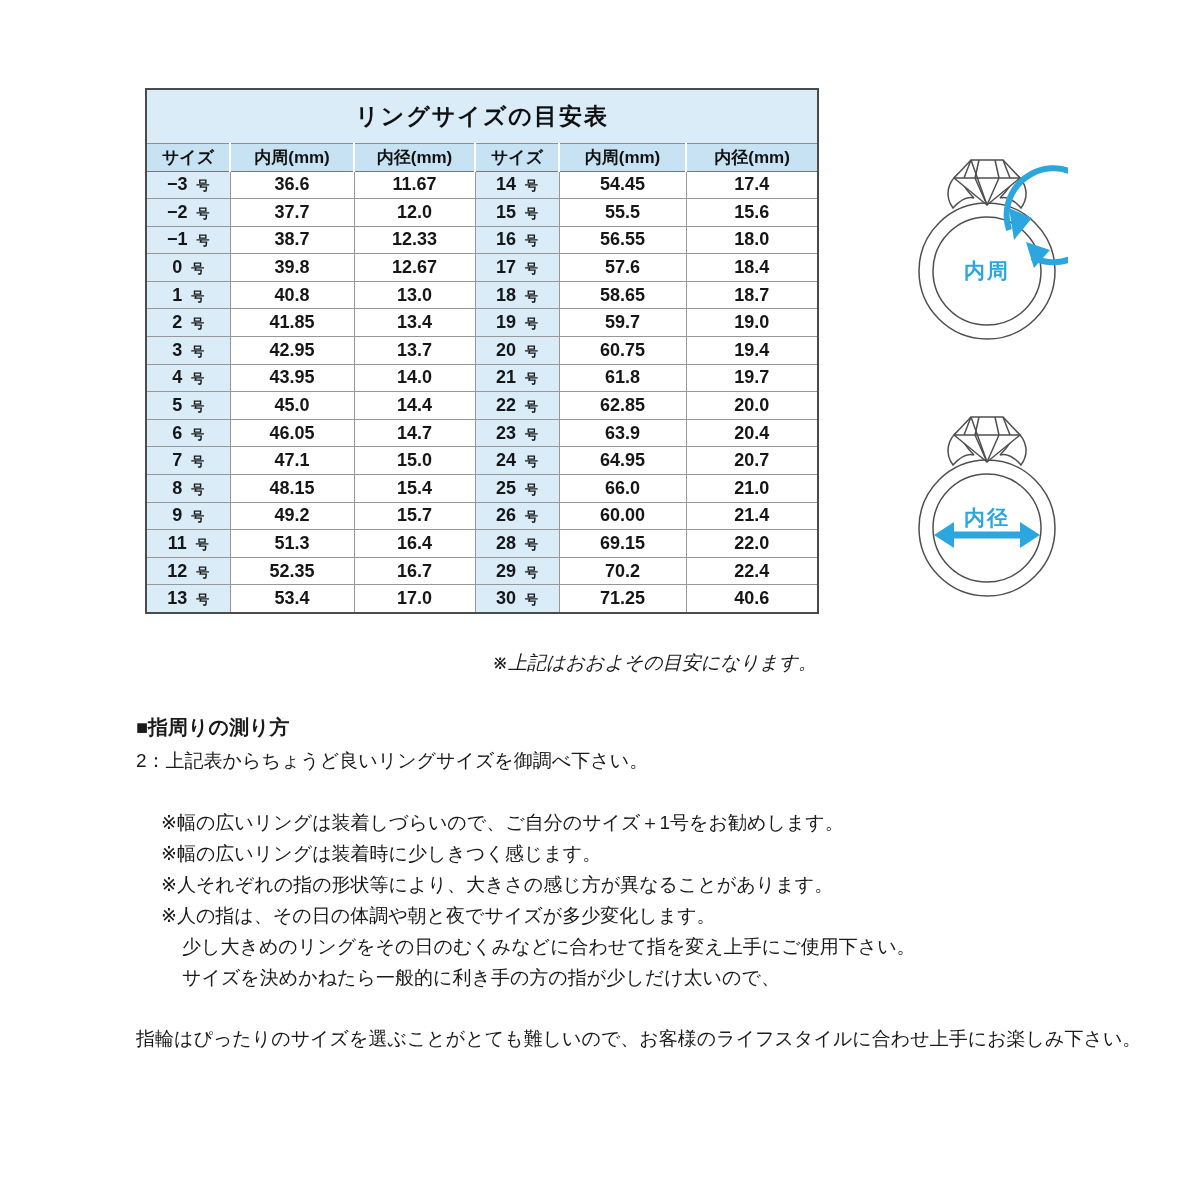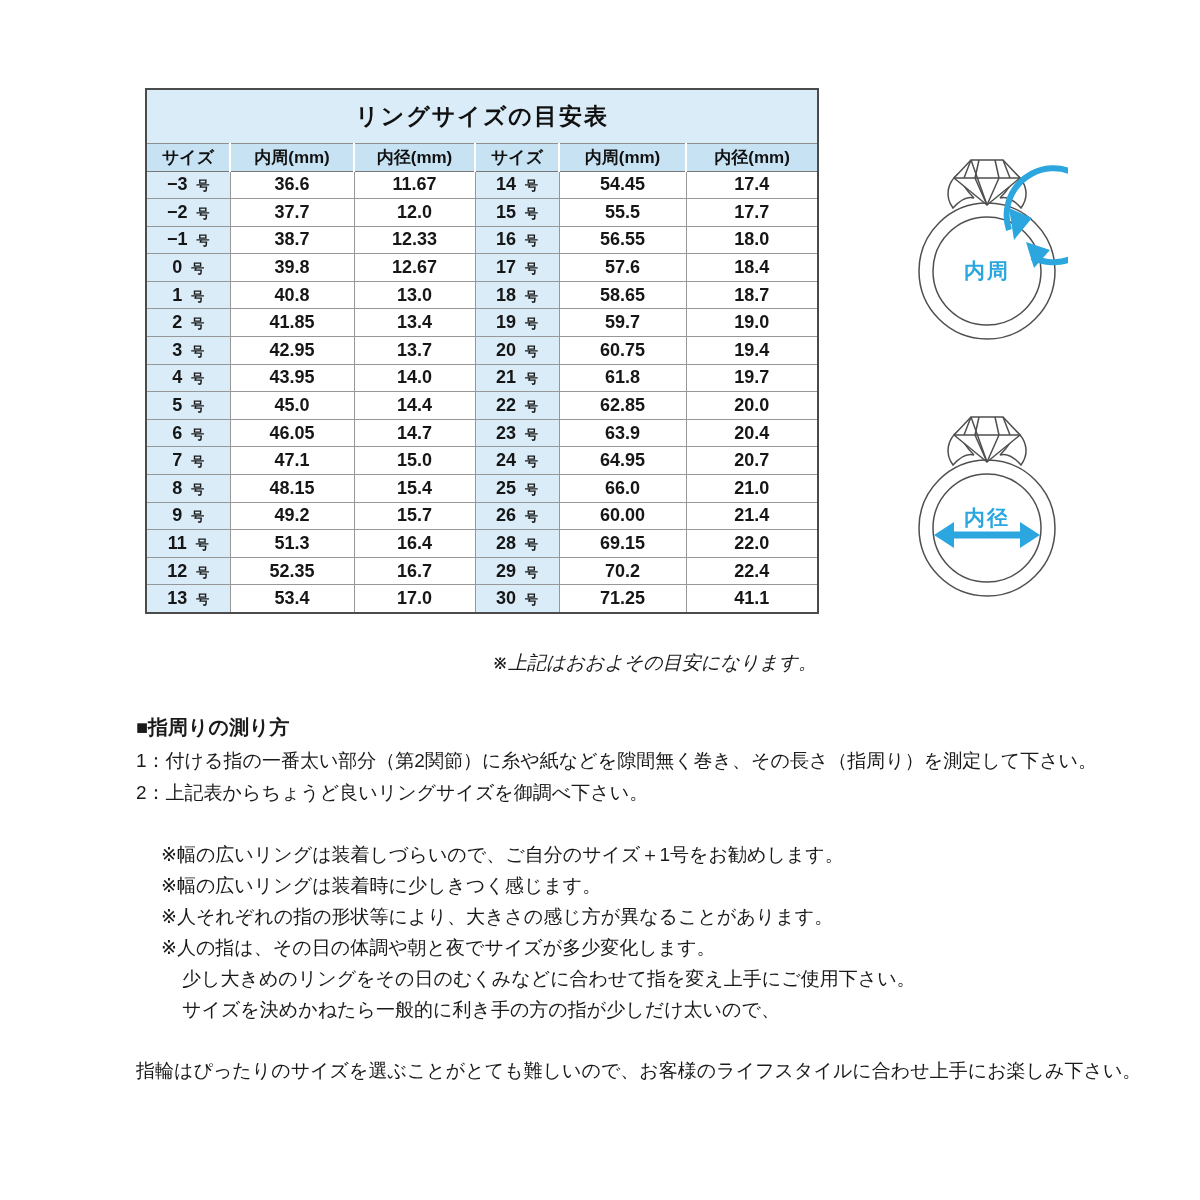--- a/index.html
+++ b/index.html
@@ -84,21 +84,21 @@
           <td class="size"><span class="num">14</span><span class="unit">号</span></td>
           <td>54.45</td>
           <td>17.4</td>
         </tr>
         <tr>
           <td class="size"><span class="num">−2</span><span class="unit">号</span></td>
           <td>37.7</td>
           <td>12.0</td>
           <td class="size"><span class="num">15</span><span class="unit">号</span></td>
           <td>55.5</td>
-          <td>17.7</td>
+          <td>15.6</td>
         </tr>
         <tr>
           <td class="size"><span class="num">−1</span><span class="unit">号</span></td>
           <td>38.7</td>
           <td>12.33</td>
           <td class="size"><span class="num">16</span><span class="unit">号</span></td>
           <td>56.55</td>
           <td>18.0</td>
         </tr>
         <tr>
@@ -196,21 +196,21 @@
           <td class="size"><span class="num">29</span><span class="unit">号</span></td>
           <td>70.2</td>
           <td>22.4</td>
         </tr>
         <tr>
           <td class="size"><span class="num">13</span><span class="unit">号</span></td>
           <td>53.4</td>
           <td>17.0</td>
           <td class="size"><span class="num">30</span><span class="unit">号</span></td>
           <td>71.25</td>
-          <td>41.1</td>
+          <td>40.6</td>
         </tr>
       </tbody>
   </table>
 
   <div class="table-note">※上記はおおよその目安になります。</div>
 
   <svg class="ring-svg first" width="160" height="190" viewBox="0 0 160 190">
     <g stroke="#4f4f4f" stroke-width="1.5" fill="#ffffff">
       <circle cx="79" cy="115" r="68"></circle>
       <circle cx="79" cy="115" r="54"></circle>
@@ -240,21 +240,20 @@
       <line x1="40" y1="122" x2="118" y2="122" stroke="#2ba6de" stroke-width="7"></line>
       <polygon points="26,122 46,109 46,135"></polygon>
       <polygon points="132,122 112,109 112,135"></polygon>
     </g>
     <text x="79" y="112" text-anchor="middle" font-size="21" font-weight="bold" fill="#2ba6de" letter-spacing="2">内径</text>
   </svg>
 
   <div class="textblock">
     <div class="tb-heading">■指周りの測り方</div>
     <div id="steps">
-        <div class="step">1：付ける指の一番太い部分（第2関節）に糸や紙などを隙間無く巻き、その長さ（指周り）を測定して下さい。</div>
         <div class="step">2：上記表からちょうど良いリングサイズを御調べ下さい。</div>
       </div>
     <div class="notes" id="notes">
         <div class="note-line">※幅の広いリングは装着しづらいので、ご自分のサイズ＋1号をお勧めします。</div>
         <div class="note-line">※幅の広いリングは装着時に少しきつく感じます。</div>
         <div class="note-line">※人それぞれの指の形状等により、大きさの感じ方が異なることがあります。</div>
         <div class="note-line">※人の指は、その日の体調や朝と夜でサイズが多少変化します。</div>
         <div class="note-line indent">少し大きめのリングをその日のむくみなどに合わせて指を変え上手にご使用下さい。</div>
         <div class="note-line indent">サイズを決めかねたら一般的に利き手の方の指が少しだけ太いので、</div>
       </div>

